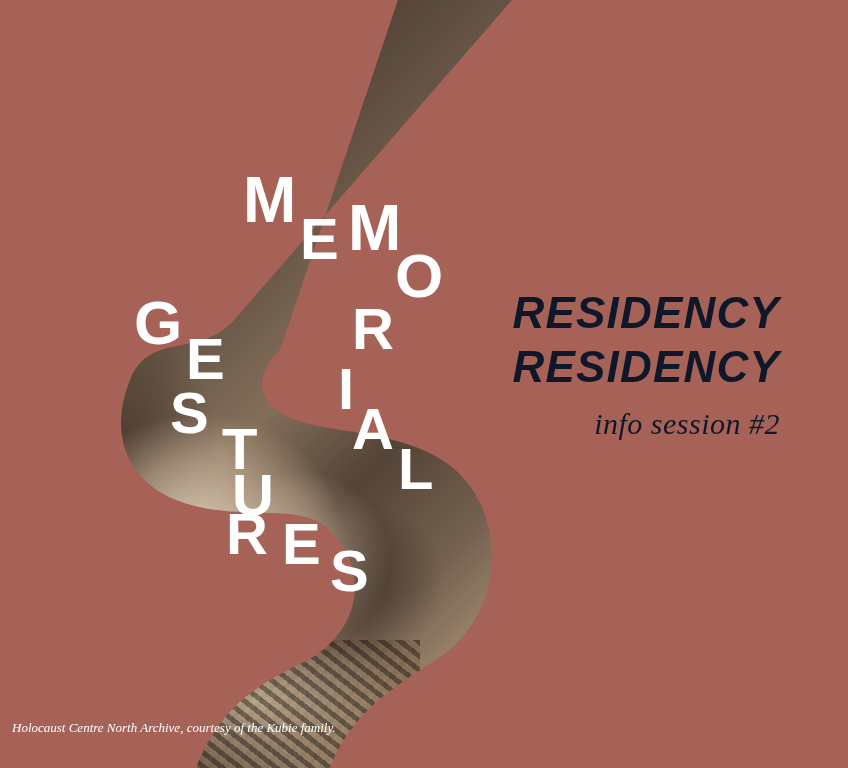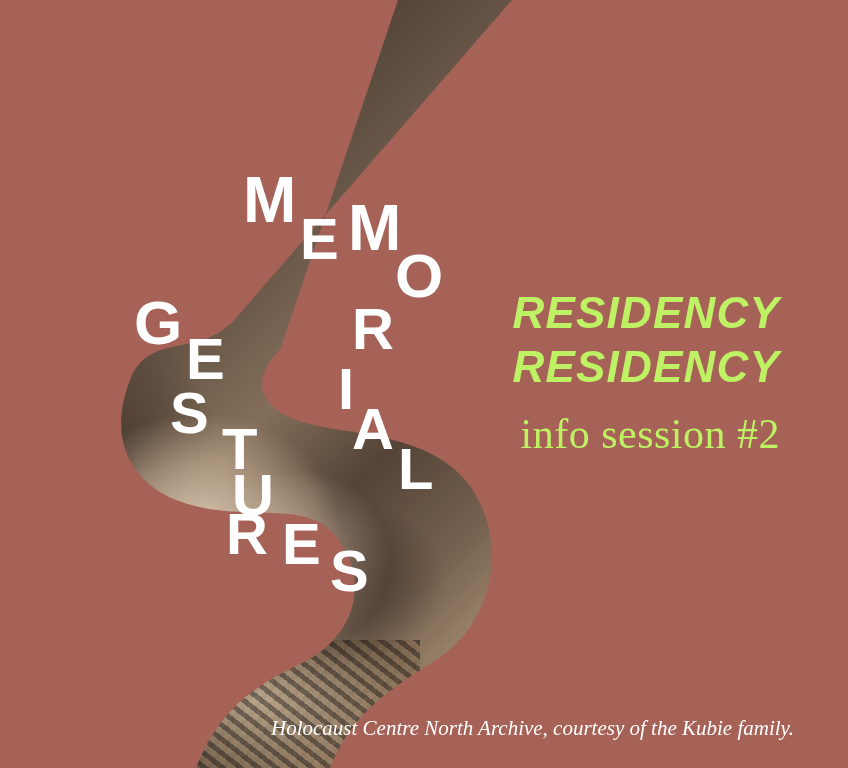--- a/index.html
+++ b/index.html
@@ -77,51 +77,51 @@
     white-space: pre;
   }
 
   
   #right-text {
     position: absolute;
     right: 68px;
     top: 286px;
     width: 430px;
     text-align: right;
-    color: #bef264;
+    color: #0f172a;
   }
   .hl-line {
     font-family: "Liberation Sans", sans-serif;
     font-weight: bold;
     font-style: italic;
     font-size: 44px;
     line-height: 54px;
     letter-spacing: 1.2px;
     white-space: pre;
   }
   .hl-sub {
     font-family: "Liberation Serif", serif;
-    font-size: 42px;
+    font-style: italic;
+    font-size: 30px;
     line-height: 56px;
     letter-spacing: 0.5px;
     white-space: pre;
-    margin-top: 12px;
+    margin-top: 2px;
   }
 
   
   #credit {
     position: absolute;
-    left: 0;
+    left: 12px;
     right: 54px;
     top: 716px;
-    text-align: right;
     color: #ffffff;
     font-family: "Liberation Serif", serif;
     font-style: italic;
-    font-size: 21px;
+    font-size: 13px;
     line-height: 24px;
     white-space: pre;
   }
 </style>
 </head>
 <body>
 
 <div id="poster" style="background: rgb(166, 98, 87);">
 
   <div id="photo-layer">

